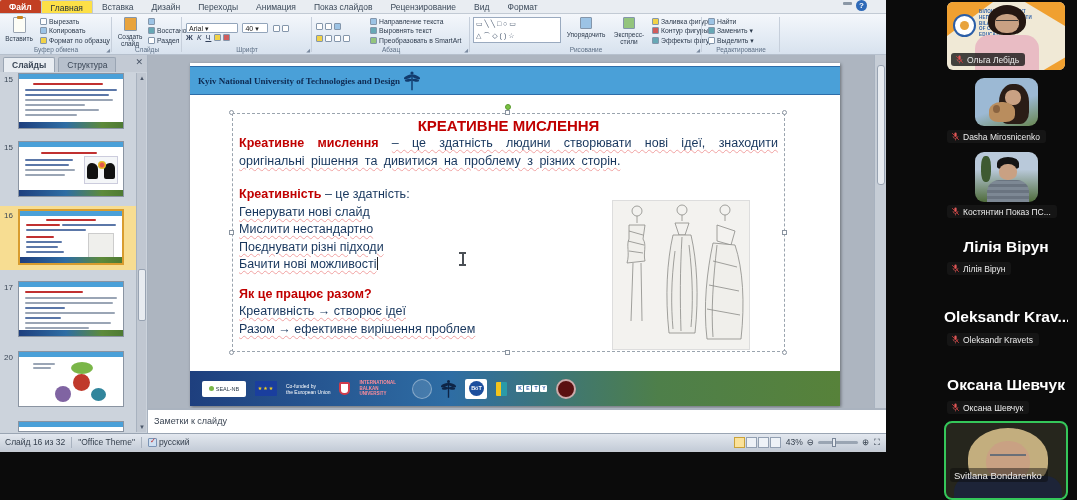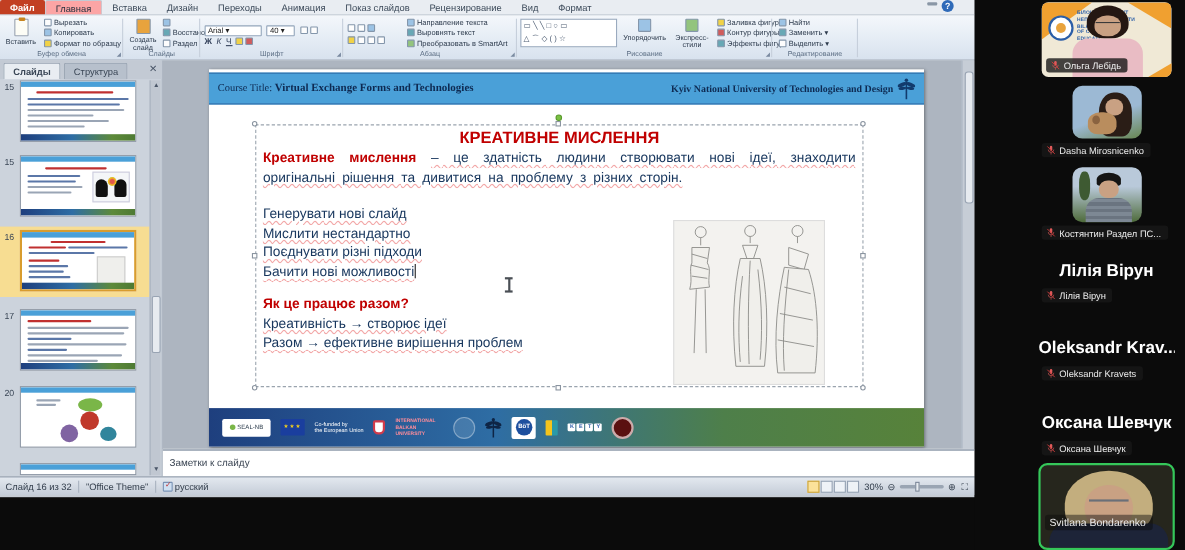--- a/index.html
+++ b/index.html
@@ -7,21 +7,21 @@
           font-family:"Liberation Sans",sans-serif;-webkit-font-smoothing:antialiased;}
   #screen *{box-sizing:border-box;}
 
   
   #ppt{position:absolute;left:0;top:0;width:886px;height:452px;background:#c6ccd4;}
 
   
   .tabrow{position:absolute;left:0;top:0;width:886px;height:14px;background:#e9edf2;border-bottom:1px solid #c2cad4;display:flex;align-items:stretch;}
   .rtab{font-size:8.5px;color:#3c4document:#3c4a5a;color:#3c4a5a;padding:1px 9px 0;display:flex;align-items:center;white-space:nowrap;}
   .rtab.file{background:#c23f22;color:#fff;font-weight:bold;border-radius:2px 2px 0 0;}
-  .rtab.active{background:#fca5a5;border:1px solid #c2cad4;border-bottom:none;border-radius:2px 2px 0 0;color:#1f2c3a;}
+  .rtab.active{background:#fde047;border:1px solid #c2cad4;border-bottom:none;border-radius:2px 2px 0 0;color:#1f2c3a;}
   .win-dash{position:absolute;top:2px;left:843px;width:9px;height:3px;background:#8a97a6;border-radius:1px;}
   .win-help{position:absolute;top:0;left:856px;width:11px;height:11px;border-radius:50%;background:#2f6ab8;color:#fff;font-size:8px;font-weight:bold;text-align:center;line-height:11px;}
 
   
   .ribbon{position:absolute;left:0;top:14px;width:886px;height:41px;background:linear-gradient(#f4f7fb,#e3ebf4 60%,#d8e2ee);border-bottom:1px solid #b6c0cd;}
   .rgroup{position:absolute;top:0;height:40px;}
   .rgroup:after{content:"";position:absolute;right:0;top:3px;bottom:2px;width:1px;background:#c6cfdb;}
   .glabel{position:absolute;left:0;right:0;bottom:1px;text-align:center;font-size:6.5px;color:#5d6f85;}
   .launch{position:absolute;right:2px;bottom:1px;font-size:5px;color:#7a8aa0;}
   .bigbtn{position:absolute;top:2px;width:34px;text-align:center;font-size:6.5px;color:#2c3a4c;line-height:7px;}
@@ -328,43 +328,43 @@
         <div class="parrow" style="top:0;">▲</div>
         <div class="pthumb" style="top:196px;height:52px;"></div>
         <div class="parrow" style="bottom:0;">▼</div>
       </div>
     </div>
 
     <div class="canvas">
       <div class="slide">
 
         <div class="shead">
-          <div class="left">
-            <span>Course Title:</span> <b>Virtual Exchange Forms and Technologies</b>
-          </div>
           <div class="right">
             <span>Kyiv National University of Technologies and Design</span>
             <svg width="16" height="22" viewBox="0 0 24 30">
               <circle cx="12" cy="3" r="2.4" fill="#123b6d"></circle>
               <line x1="12" y1="5" x2="12" y2="29" stroke="#123b6d" stroke-width="2.2"></line>
               <ellipse cx="6" cy="9" rx="6.5" ry="2.6" transform="rotate(-22 6 9)" fill="#123b6d"></ellipse>
               <ellipse cx="18" cy="9" rx="6.5" ry="2.6" transform="rotate(22 18 9)" fill="#123b6d"></ellipse>
               <ellipse cx="6.5" cy="14" rx="5.2" ry="2.1" transform="rotate(-8 6.5 14)" fill="#123b6d"></ellipse>
               <ellipse cx="17.5" cy="14" rx="5.2" ry="2.1" transform="rotate(8 17.5 14)" fill="#123b6d"></ellipse>
             </svg>
           </div>
         </div>
 
         <div class="tbox">
           <div class="stitle">КРЕАТИВНЕ МИСЛЕННЯ</div>
           <div class="spar">
             <span class="lead">Креативне мислення</span>
             <span class="uk">– це здатність людини створювати нові ідеї, знаходити оригінальні рішення та дивитися на проблему з різних сторін.</span>
           </div>
           <div class="gap16"></div>
+          <div class="sline">
+            <span class="lead">Креативність</span> <span>–  це здатність:</span>
+          </div>
           <div class="sline uk">Генерувати нові слайд</div>
           <div class="sline uk">Мислити нестандартно</div>
           <div class="sline uk">Поєднувати різні підходи</div>
           <div class="sline"><span class="uk">Бачити нові можливості</span><span class="caret"></span></div>
           <div class="gap12"></div>
           <div class="qhead">Як це працює разом?</div>
           <div class="sline uk">Креативність → створює ідеї</div>
           <div class="sline uk">Разом → ефективне вирішення проблем</div>
         </div>
 
@@ -451,21 +451,21 @@
       <span class="sep"></span>
       <span>"Office Theme"</span>
       <span class="sep"></span>
       <span class="spell"></span>
       <span>русский</span>
       <span style="margin-left:auto;margin-right:6px;display:flex;align-items:center;">
         <span class="viewic on"></span>
         <span class="viewic"></span>
         <span class="viewic"></span>
         <span class="viewic"></span>
-        <span style="margin:0 4px;">30%</span>
+        <span style="margin:0 4px;">43%</span>
         <span>⊖</span>
         <span class="zoomtrack">
             <span class="zoomthumb"></span>
           </span>
         <span>⊕</span>
         <span style="margin-left:5px;">⛶</span>
       </span>
     </div>
   </div>
 
@@ -520,21 +520,21 @@
       <div class="face" style="left:24px;top:12px;width:18px;height:16px;border-radius:46%;"></div>
       <div style="position:absolute;left:12px;top:28px;width:42px;height:22px;background:repeating-linear-gradient(0deg,#7d8894 0 3px,#6a7480 3px 6px);border-radius:12px 12px 0 0;"></div>
     </div>
     <div class="chip" style="left:61px;top:205px;">
       <svg class="micoff" width="9" height="9" viewBox="0 0 16 16">
           <rect x="6" y="1" width="4" height="8" rx="2" fill="#e05a5a"></rect>
           <path d="M3.5 7a4.5 4.5 0 0 0 9 0" stroke="#e05a5a" fill="none"></path>
           <line x1="8" y1="11.5" x2="8" y2="15" stroke="#e05a5a"></line>
           <line x1="2" y1="2" x2="14" y2="14" stroke="#c73a3a" stroke-width="1.6"></line>
         </svg>
-      <span>Костянтин Раздел ПС...</span>
+      <span>Костянтин Показ ПС...</span>
     </div>
 
     <div class="bigname" style="top:238px;">Лілія Вірун</div>
     <div class="chip" style="left:61px;top:262px;">
       <svg class="micoff" width="9" height="9" viewBox="0 0 16 16">
           <rect x="6" y="1" width="4" height="8" rx="2" fill="#e05a5a"></rect>
           <path d="M3.5 7a4.5 4.5 0 0 0 9 0" stroke="#e05a5a" fill="none"></path>
           <line x1="8" y1="11.5" x2="8" y2="15" stroke="#e05a5a"></line>
           <line x1="2" y1="2" x2="14" y2="14" stroke="#c73a3a" stroke-width="1.6"></line>
         </svg>

